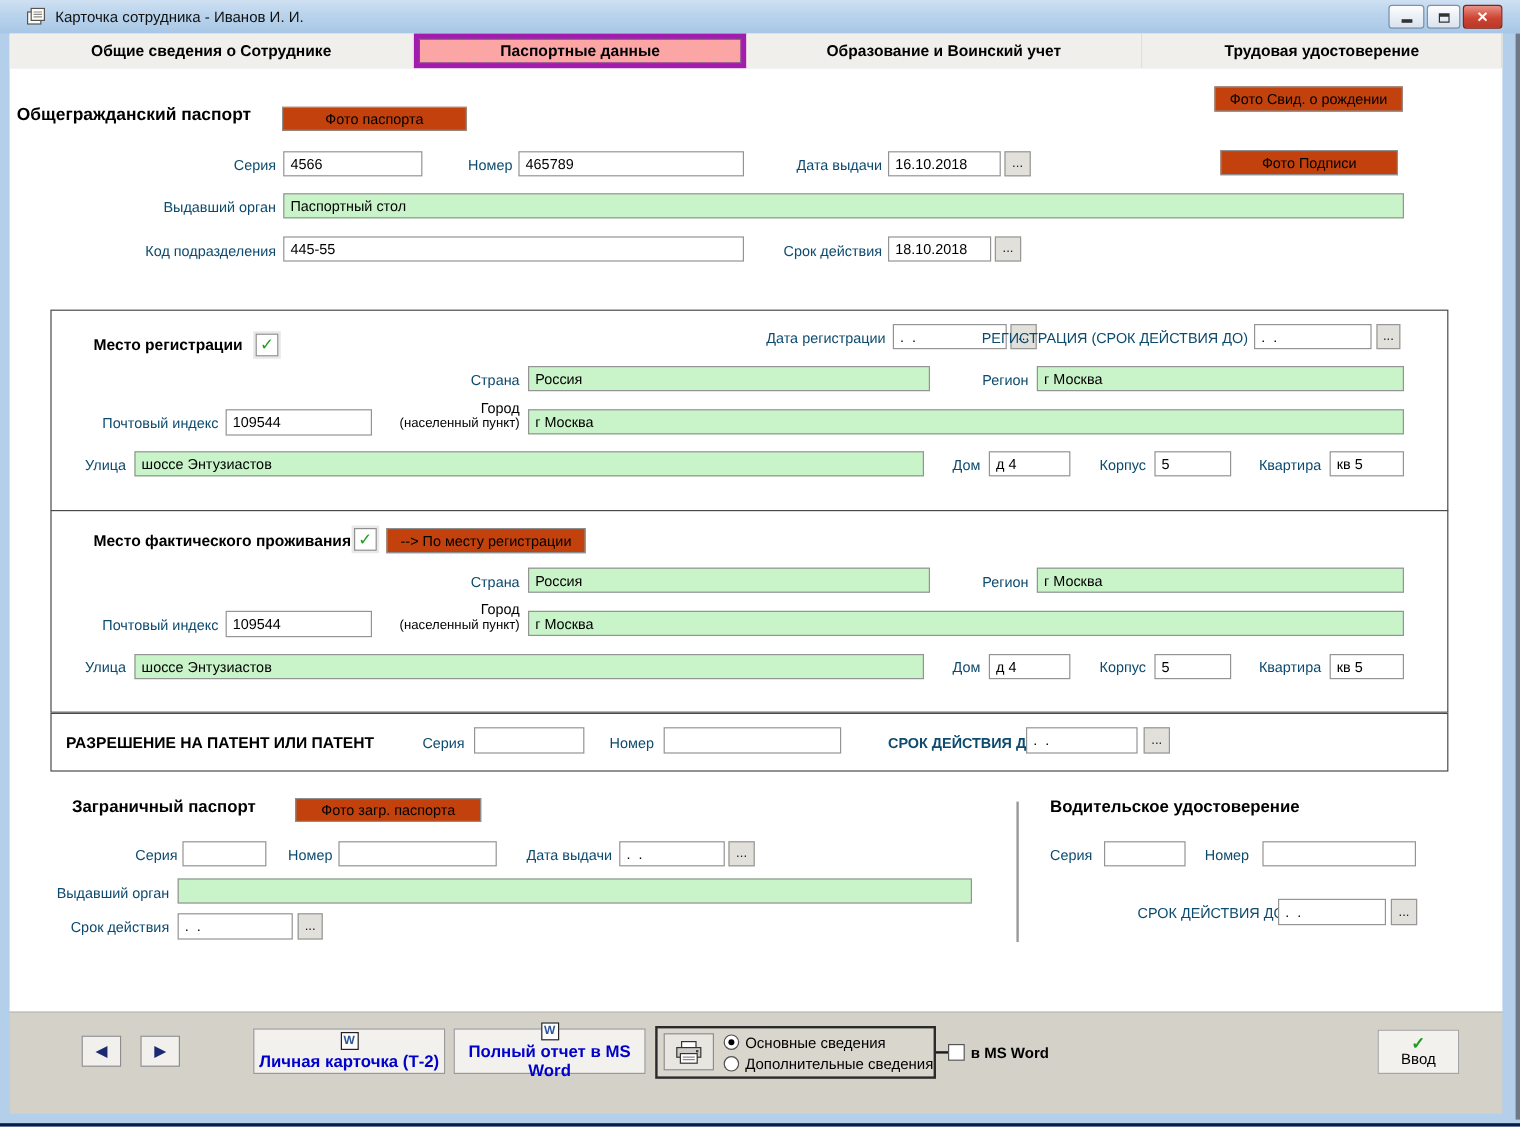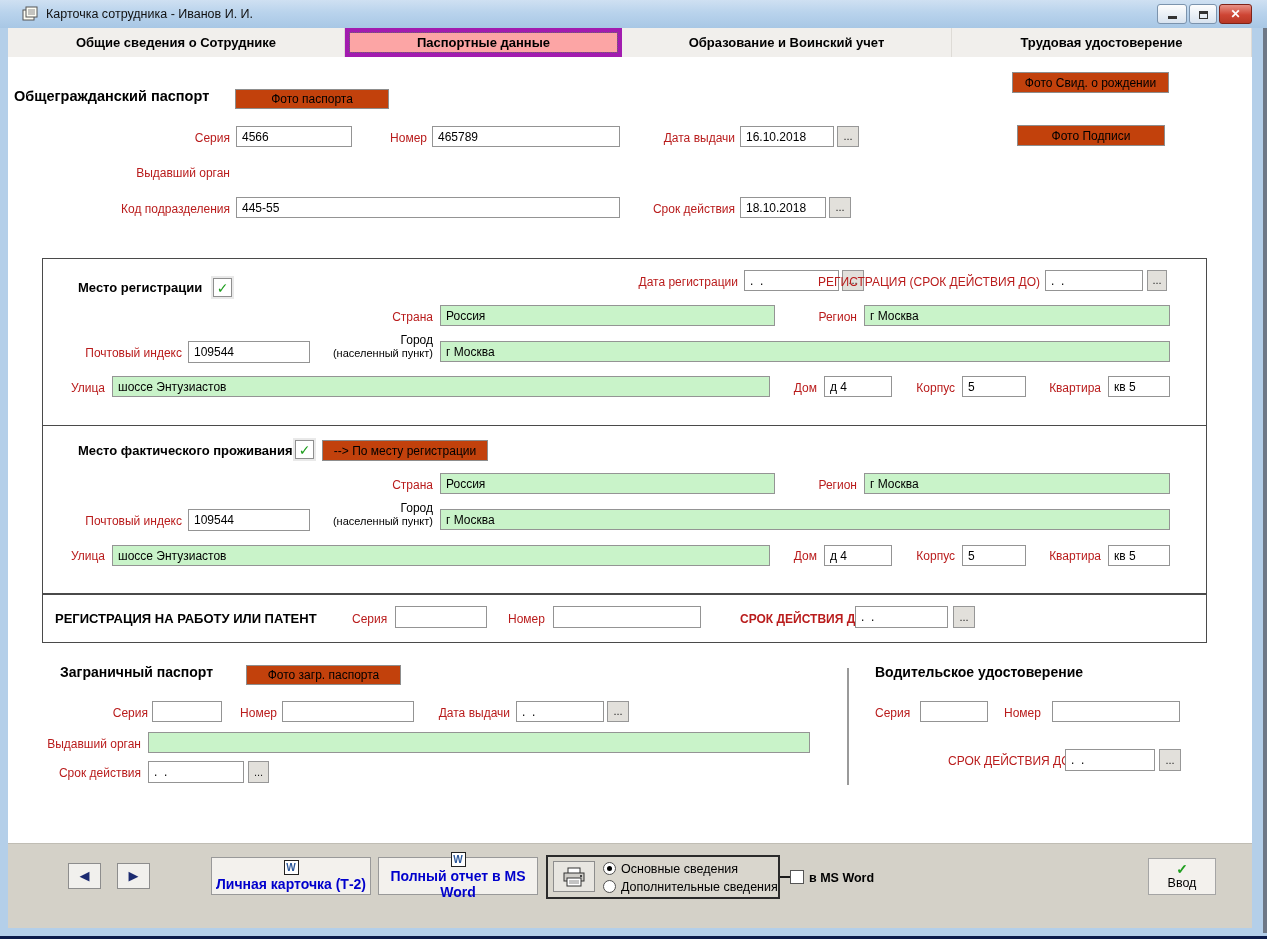--- a/index.html
+++ b/index.html
@@ -19,21 +19,21 @@
   .glyph-max { display: inline-block; width: 9px; height: 8px; border: 1px solid #333; border-top-width: 3px; margin-top: 5px; }
 
   
   .tabstrip { position: absolute; left: 8px; top: 28px; width: 1244px; height: 29px; background: #f1efec; padding-left: 24px; }
   .tab { position: absolute; top: 0; height: 29px; display: flex; align-items: center; justify-content: center;
     font-size: 13px; font-weight: bold; color: #000; background: #f1efec; border-right: 1px solid #dedbd6; cursor: default; }
   .tab.active { background: #fca5a5; border: 5px solid #a21caf; outline: 1px dotted #6a6a6a; outline-offset: -5px; }
 
   .content { position: absolute; left: 8px; top: 57px; width: 1244px; height: 786px; background: #ffffff; }
 
-  .lbl { position: absolute; font-size: 12px; color: #b91c1c; white-space: nowrap; }
+  .lbl { position: absolute; font-size: 12px; color: #0c4a6e; white-space: nowrap; }
   .h1 { position: absolute; font-size: 14.5px; font-weight: bold; color: #000; white-space: nowrap; text-align: right; }
   .h2 { position: absolute; font-size: 13px; font-weight: bold; color: #000; white-space: nowrap; }
 
   .inp { position: absolute; height: 21px; border: 1px solid #949494; background: #fff; font-family: inherit;
     font-size: 12px; color: #000; padding: 0 5px; }
   .inp.green { background: #c9f3c9; }
   .dots { position: absolute; width: 22px; height: 21px; background: #e2e0db; border: 1px solid #979797;
     font-size: 11px; line-height: 9px; color: #222; text-align: center; padding: 0; cursor: pointer; }
   .pbtn { position: absolute; background: #c2410c; border: 1px solid #8d8d8d; font-family: inherit; font-size: 12px;
     color: #000; text-align: center; padding: 0; cursor: pointer; }
@@ -116,20 +116,21 @@
 
   <div class="lbl" style="right:1037px;top:131px;">Серия</div>
   <input class="inp" style="left: 236px; top: 126px; width: 116px;" value="4566">
   <div class="lbl" style="right:840px;top:131px;">Номер</div>
   <input class="inp" style="left: 432px; top: 126px; width: 188px;" value="465789">
   <div class="lbl" style="right:532px;top:131px;">Дата выдачи</div>
   <input class="inp" style="left: 740px; top: 126px; width: 94px;" value="16.10.2018">
   <button class="dots" style="left:837px;top:126px;">...</button>
 
   <div class="lbl" style="right:1037px;top:166px;">Выдавший орган</div>
+  <input class="inp green" style="left: 236px; top: 161px; width: 934px;" value="Паспортный стол">
 
   <div class="lbl" style="right:1037px;top:202px;">Код подразделения</div>
   <input class="inp" style="left: 236px; top: 197px; width: 384px;" value="445-55">
   <div class="lbl" style="right:532px;top:202px;">Срок действия</div>
   <input class="inp" style="left: 740px; top: 197px; width: 86px;" value="18.10.2018">
   <button class="dots" style="left:829px;top:197px;">...</button>
 
   <div class="gbox" style="left:42px;top:258px;width:1165px;height:168px;"></div>
   <div class="h2" style="left:78px;top:280px;">Место регистрации</div>
   <div class="chk" style="left:213px;top:278px;">
@@ -187,21 +188,21 @@
   <div class="lbl" style="right:1162px;top:549px;">Улица</div>
   <input class="inp green" style="left: 112px; top: 545px; width: 658px;" value="шоссе Энтузиастов">
   <div class="lbl" style="right:450px;top:549px;">Дом</div>
   <input class="inp" style="left: 824px; top: 545px; width: 68px;" value="д 4">
   <div class="lbl" style="right:312px;top:549px;">Корпус</div>
   <input class="inp" style="left: 962px; top: 545px; width: 64px;" value="5">
   <div class="lbl" style="right:166px;top:549px;">Квартира</div>
   <input class="inp" style="left: 1108px; top: 545px; width: 62px;" value="кв 5">
 
   <div class="gbox" style="left:42px;top:594px;width:1165px;height:49px;"></div>
-  <div class="h2" style="left:55px;top:611px;">РЕГИСТРАЦИЯ НА РАБОТУ ИЛИ ПАТЕНТ</div>
+  <div class="h2" style="left:55px;top:611px;">РАЗРЕШЕНИЕ НА ПАТЕНТ ИЛИ ПАТЕНТ</div>
   <div class="lbl" style="left:352px;top:612px;">Серия</div>
   <input class="inp" style="left: 395px; top: 606px; width: 92px; height: 22px;" value="">
   <div class="lbl" style="left:508px;top:612px;">Номер</div>
   <input class="inp" style="left: 553px; top: 606px; width: 148px; height: 22px;" value="">
   <div class="lbl" style="left:740px;top:612px;font-weight:bold;">СРОК ДЕЙСТВИЯ ДО</div>
   <input class="inp" style="left: 855px; top: 606px; width: 93px; height: 22px;" value=".  .">
   <button class="dots" style="left:953px;top:606px;height:22px;">...</button>
 
   <div class="h1" style="left:60px;top:664px;font-size:14px;">Заграничный паспорт</div>
   <button class="pbtn" style="left:246px;top:665px;width:155px;height:20px;">Фото загр. паспорта</button>

